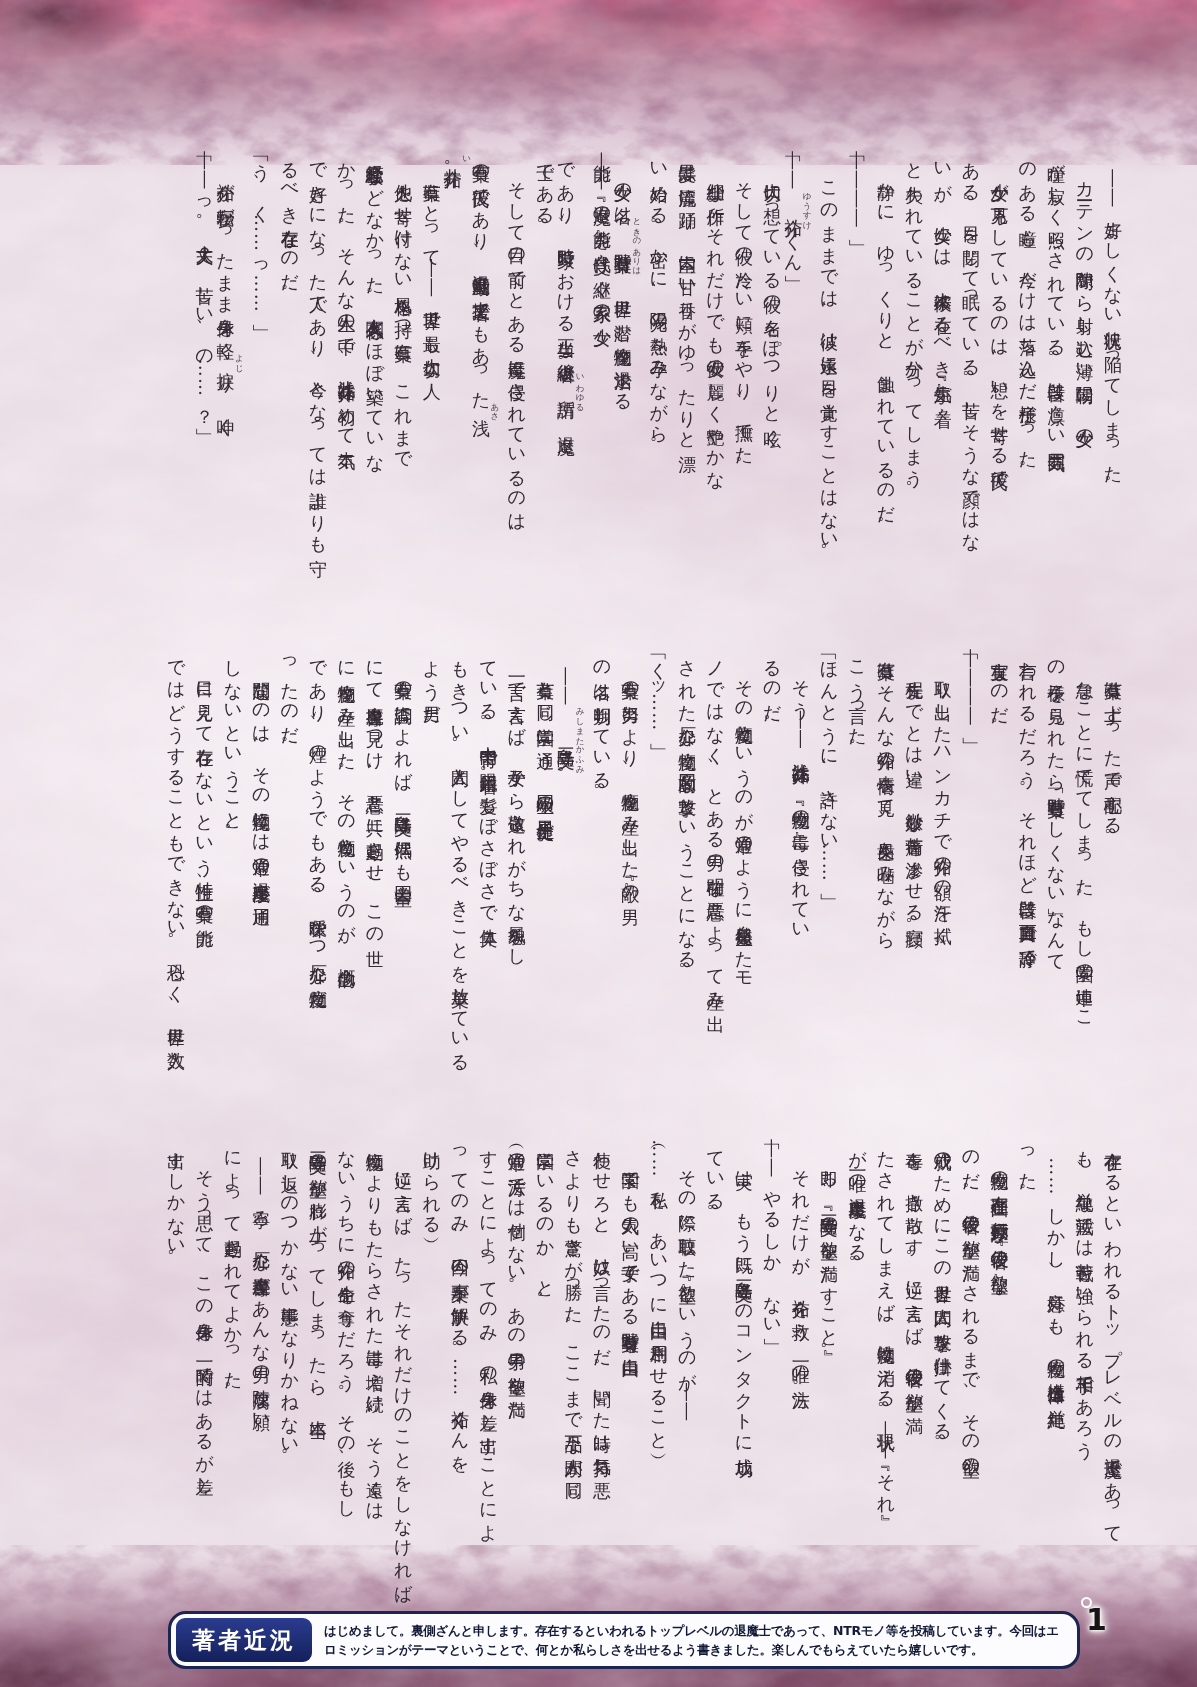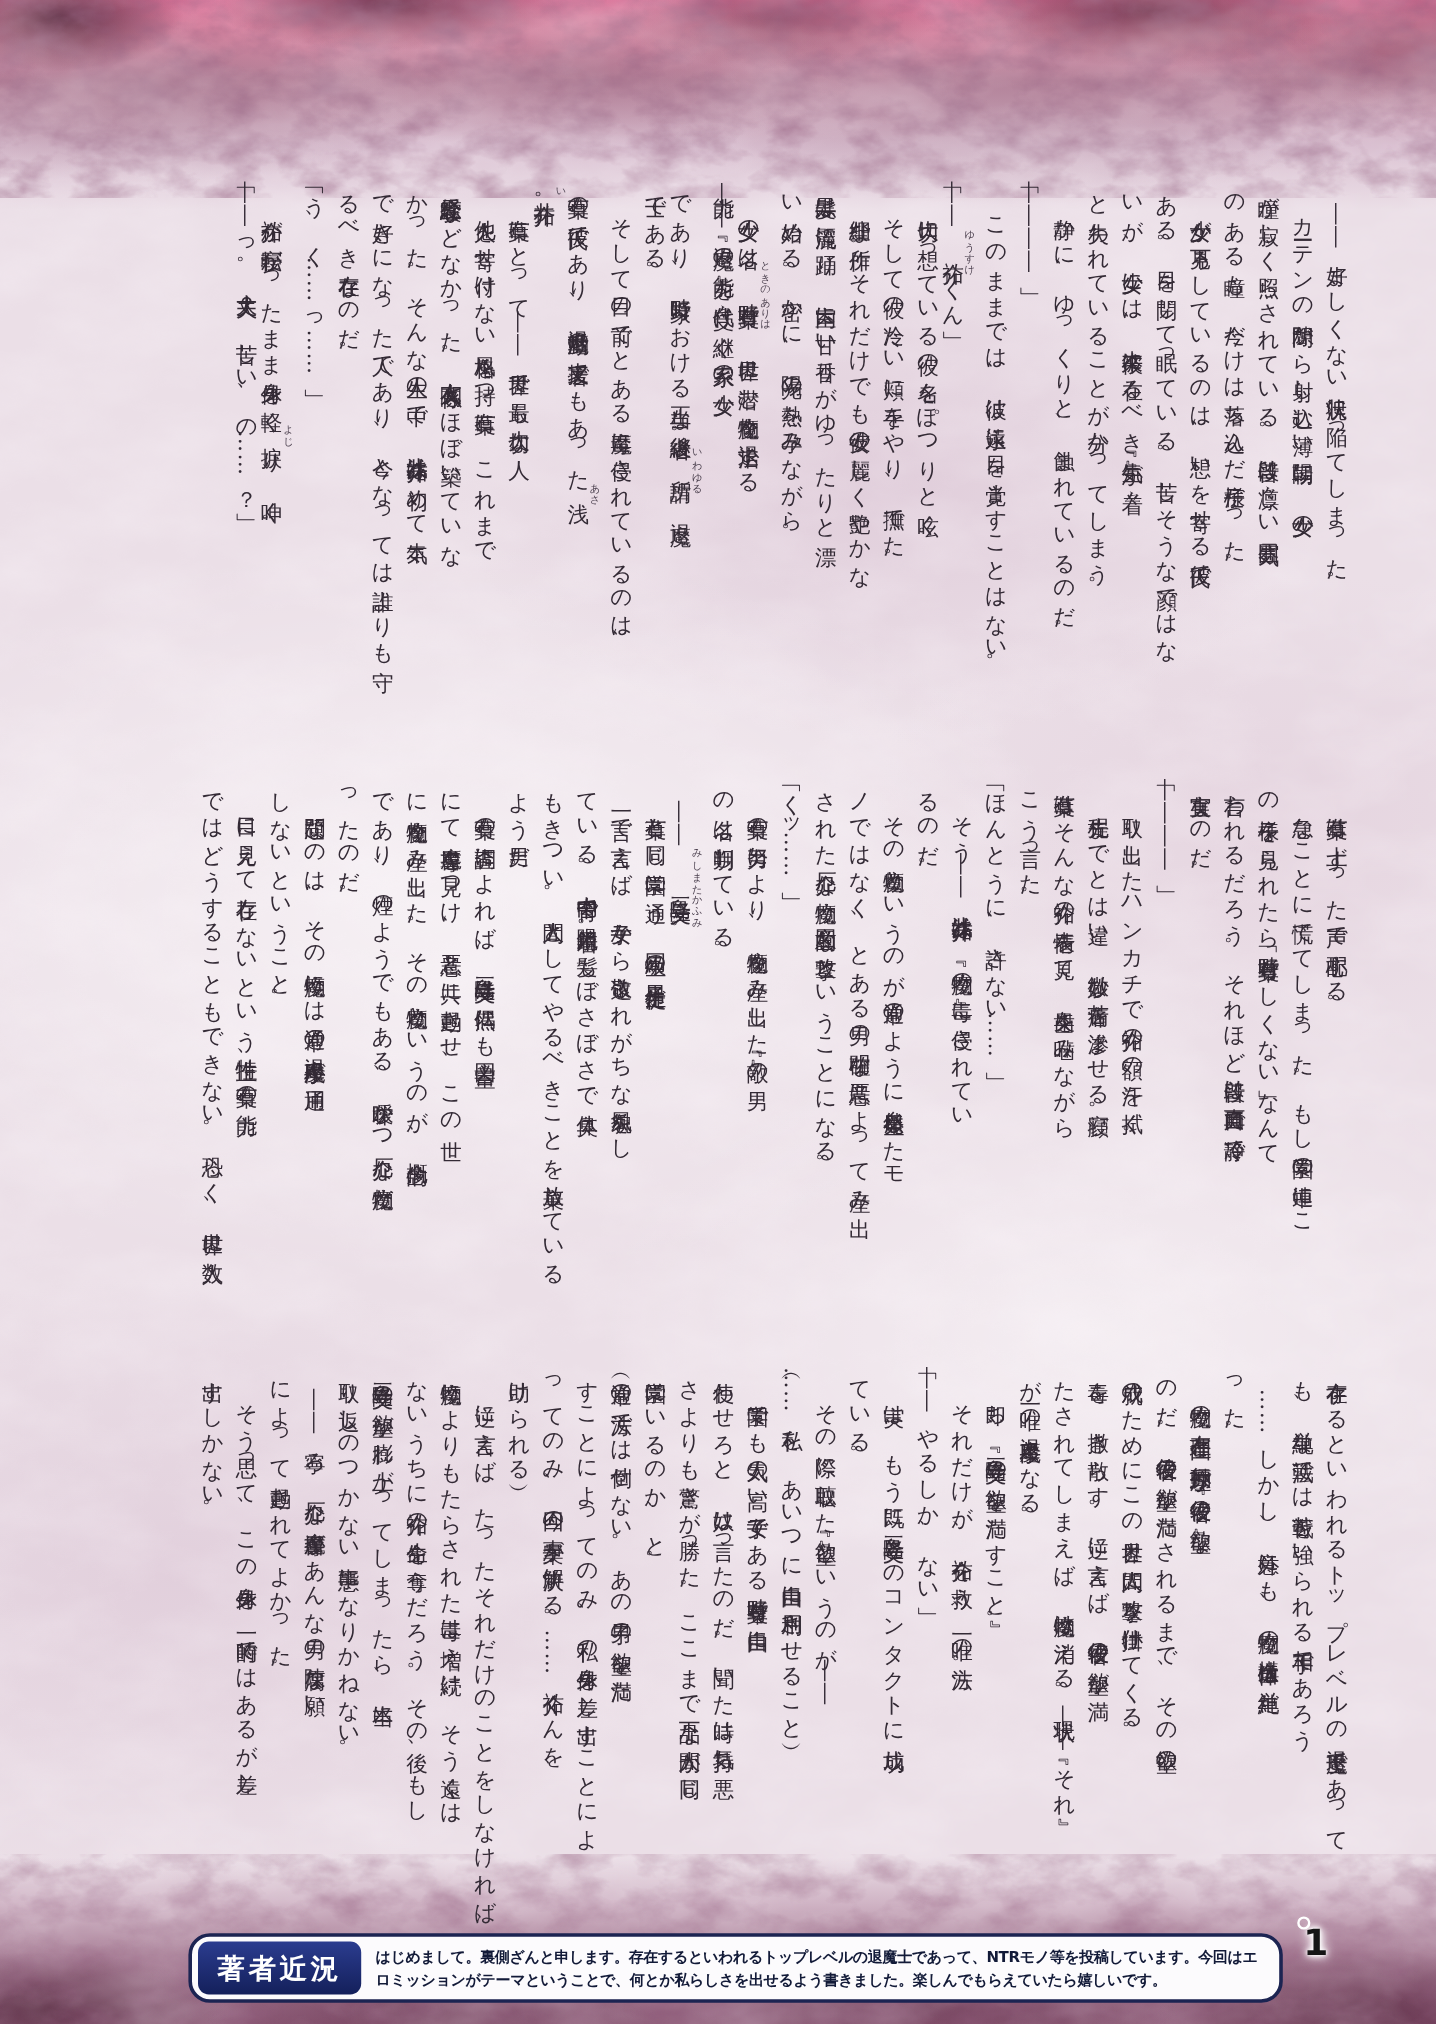--- a/index.html
+++ b/index.html
@@ -42,21 +42,21 @@
     writing-mode:vertical-rl; text-orientation:mixed;
     color:#332a35; font-size:18px; letter-spacing:1.2px;
   }
   #block1{top:150px;  height:465px;}
   #block2{top:648px;  height:464px;}
   #block3{top:1138px; height:462px;}
   .tline{margin:0; padding:0; width:28.4px; white-space:nowrap;}
   ruby{ruby-align:center;}
   rt{font-size:8.5px; letter-spacing:0; color:#4a3f4d;}
   .footer-bar{
-    position:absolute; left:157px; top:1611px; width:912px; height:58px; z-index:3;
+    position:absolute; left:168px; top:1611px; width:912px; height:58px; z-index:3;
     background:#fcfbfd; border:3px solid #1c2452; border-radius:18px;
     box-sizing:border-box; display:flex; align-items:center;
   }
   .footer-label{
     flex:0 0 136px; height:44px; margin:0 6px 0 5px;
     background:linear-gradient(180deg,#2b3c8f 0%,#14205b 100%);
     border-radius:9px; display:flex; align-items:center; justify-content:center;
     color:#ffffff; font-family:"DejaVu Sans", sans-serif; font-weight:bold;
     font-size:23px; letter-spacing:3px;
   }

